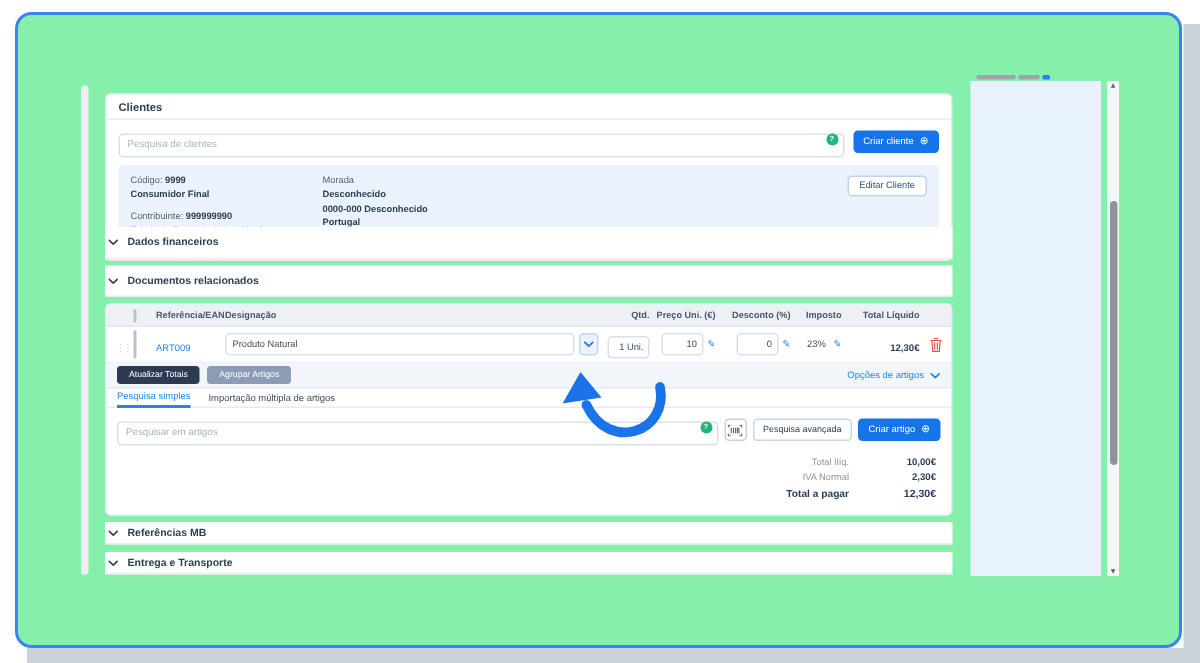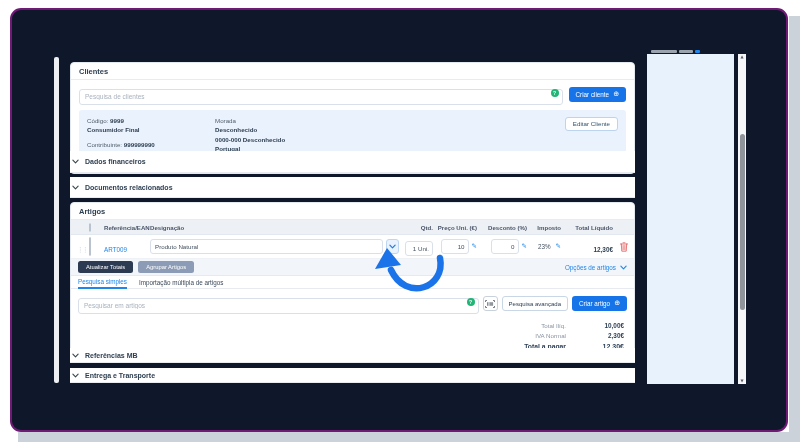--- a/index.html
+++ b/index.html
@@ -8,21 +8,21 @@
     font-family:"Liberation Sans", sans-serif;
     background:#ffffff;
     position:relative;
     overflow:hidden;
     color:#2d3e50;
   }
   .edge-right { position:absolute; right:0; top:16px; width:11px; height:426px; background:#ccd2da; }
   .edge-bottom { position:absolute; left:18px; bottom:0; width:782px; height:10px; background:#ccd2da; }
   .window {
     position:absolute; left:10px; top:8px; width:778px; height:424px;
-    background:#0f172a; border:2px solid #701a75; border-radius:11px;
+    background:#86efac; border:2px solid #3b82f6; border-radius:11px;
     overflow:hidden;
   }
   .left-strip { position:absolute; left:42px; top:47px; width:5px; height:326px; background:#edeff3; border-radius:2px; }
 
   
   .card { position:absolute; left:58px; width:565px; background:#fff; border:1px solid #e4e8ef; border-radius:4px; }
   .card-header { height:17px; display:flex; align-items:center; padding:0 8px; border-bottom:1px solid #e8ecf2; }
   .card-title { font-size:7.5px; font-weight:700; color:#2d3e50; }
 
   
@@ -196,23 +196,20 @@
     <span class="collapse-label">Dados financeiros</span>
   </div>
   <div class="collapse-row" style="top:167px; height:21px;">
     <svg class="chev-dark" viewBox="0 0 8 5">
         <polyline points="1,1 4,4 7,1" fill="none" stroke="#37474f" stroke-width="1.3" stroke-linecap="round" stroke-linejoin="round"></polyline>
       </svg>
     <span class="collapse-label">Documentos relacionados</span>
   </div>
 
   <div class="card artigos">
-    <div class="card-header">
-      <span class="card-title">Artigos</span>
-    </div>
 
     <div class="thead">
       <span class="col-handle"></span>
       <span class="col-cb"><span class="checkbox"></span></span>
       <span class="col-ref">Referência/EAN</span>
       <span class="col-desig">Designação</span>
       <span class="col-chev"></span>
       <span class="col-qtd">Qtd.</span>
       <span class="col-preco">Preço Uni. (€)</span>
       <span class="col-desc">Desconto (%)</span>

